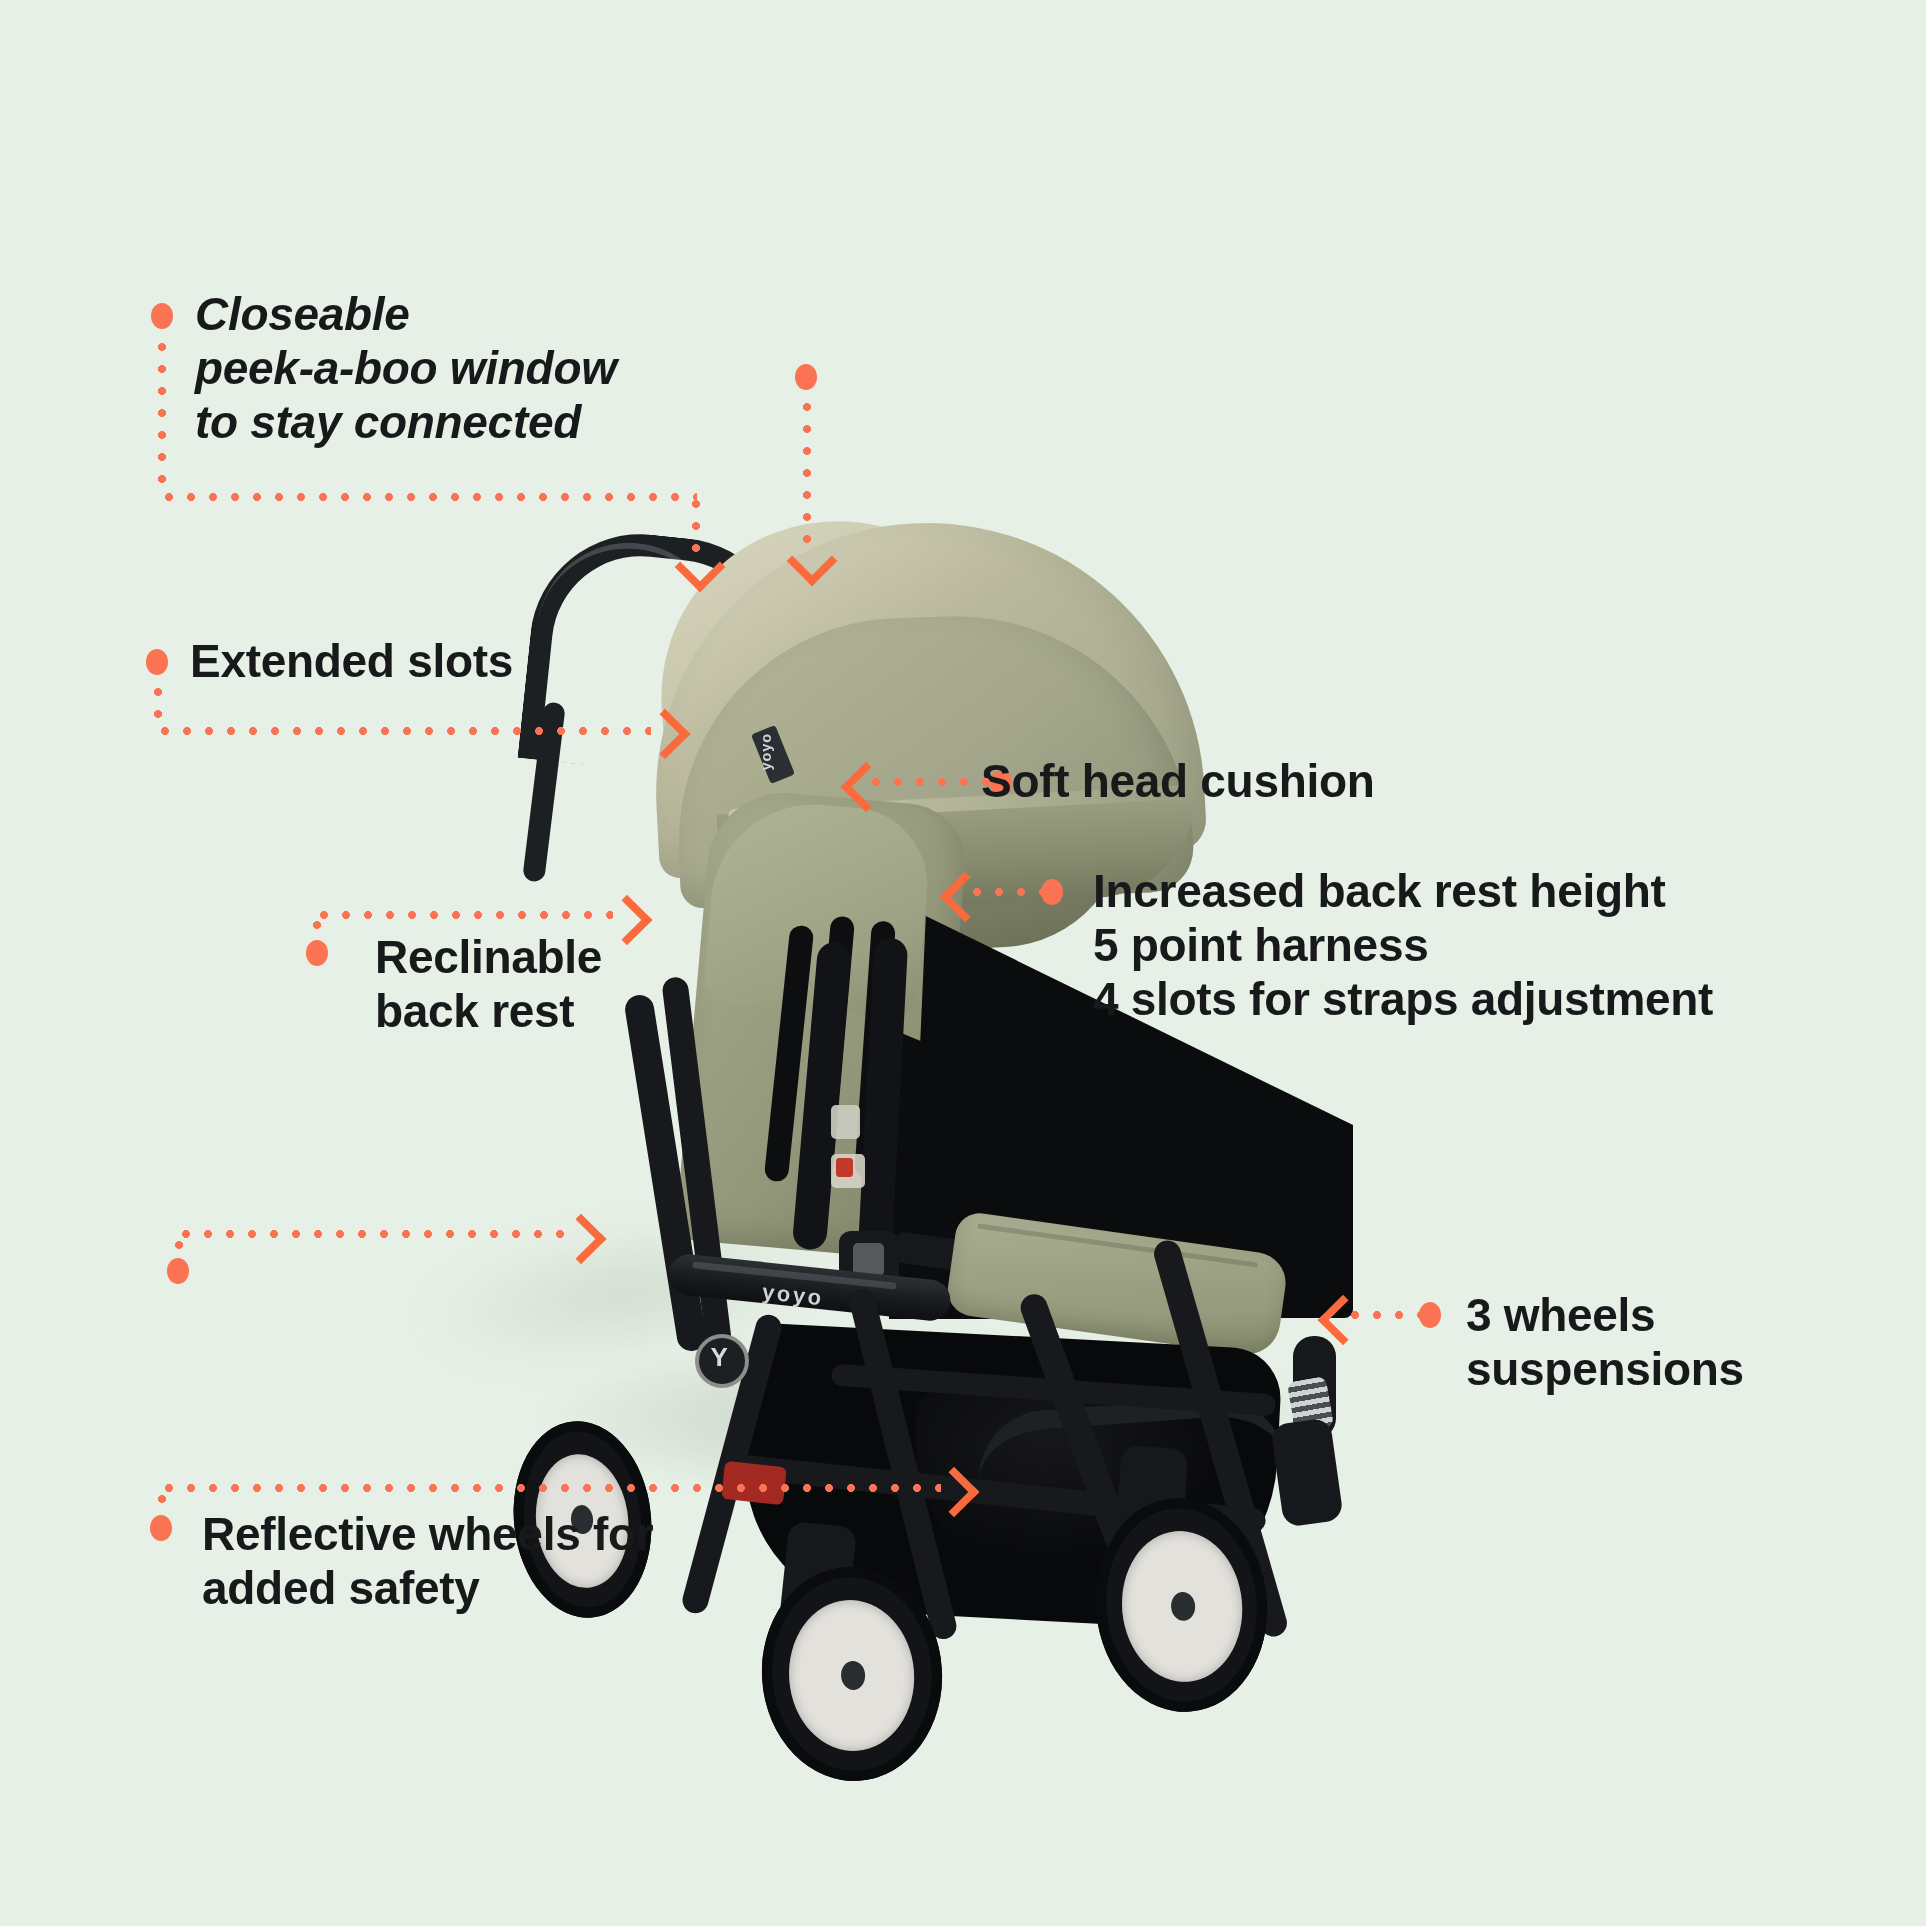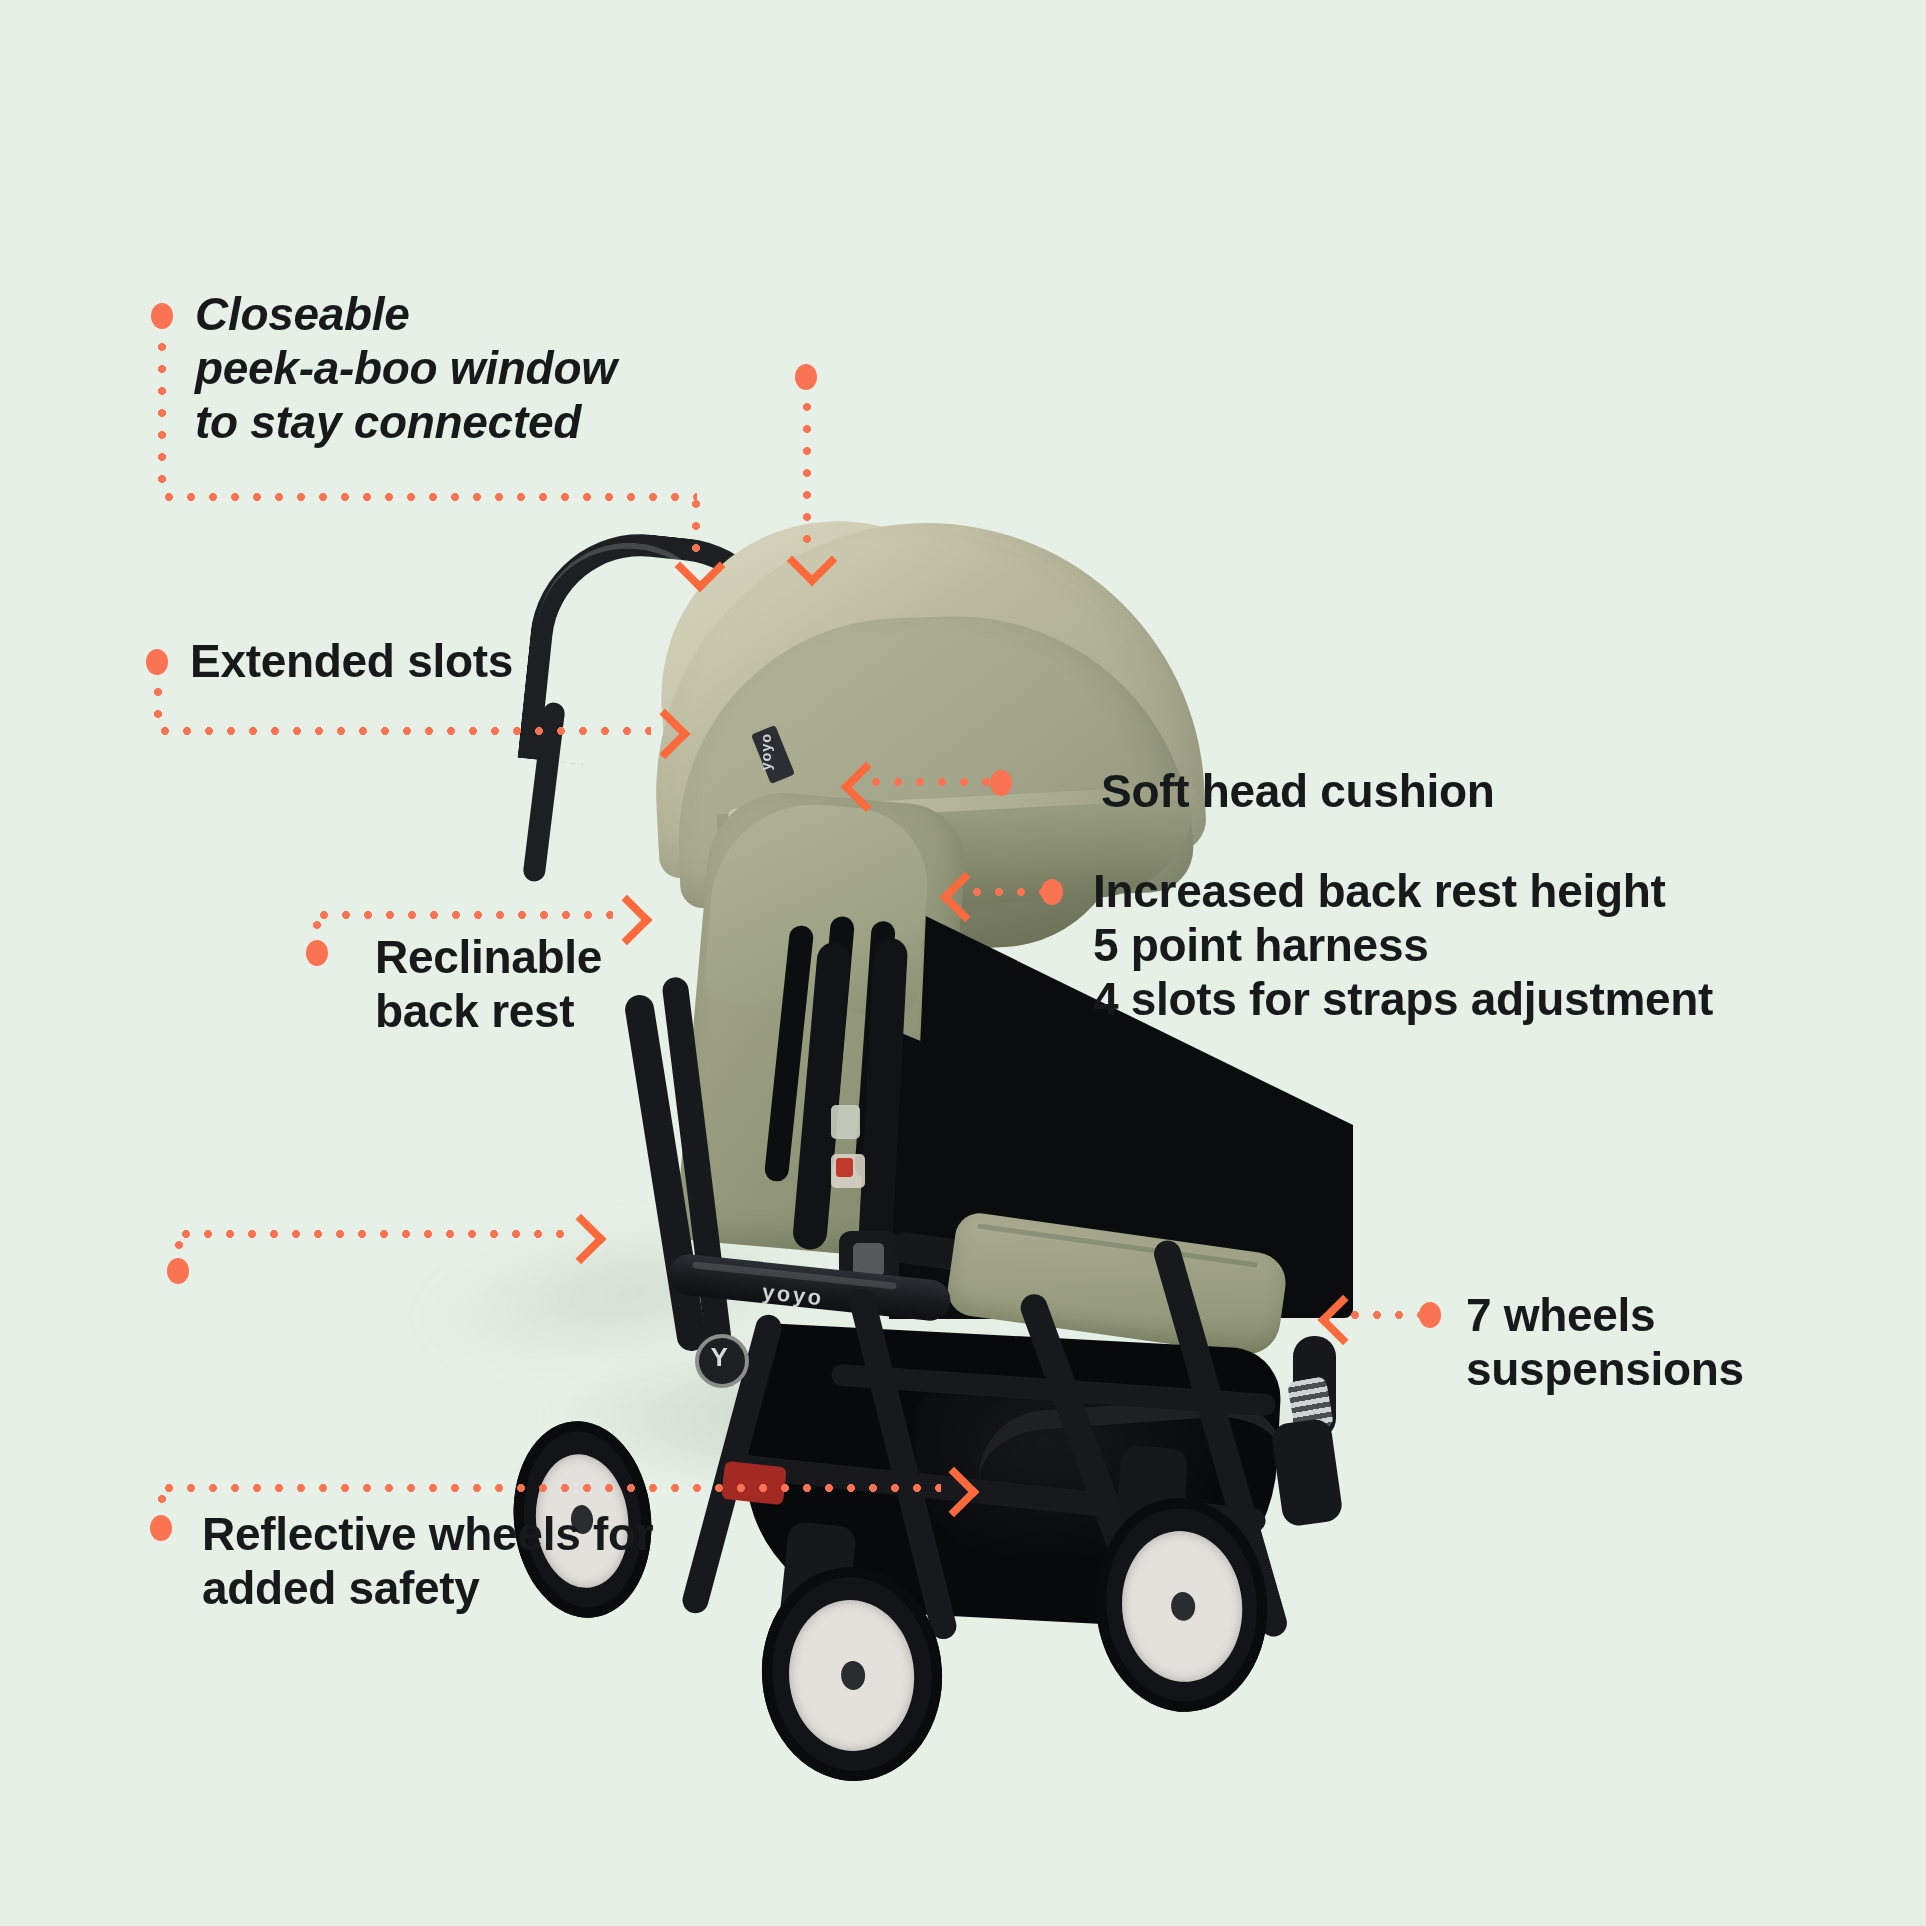--- a/index.html
+++ b/index.html
@@ -296,21 +296,21 @@
 
   <div class="bullet" style="left:146px;top:649px;"></div>
   <div class="callout" style="left:190px;top:635px;width:445px;">Extended slots</div>
   <div class="dline v" style="left:154px;top:681px;height:50px;"></div>
   <div class="dline h" style="left:154px;top:727px;width:497px;"></div>
   <div class="chev right" style="left:642px;top:711px;">
       <i></i>
     </div>
 
   <div class="bullet" style="left:990px;top:770px;"></div>
-  <div class="callout r" style="left:1101px;top:755px;width:548px;margin-top:10px;">Soft head cushion</div>
+  <div class="callout r" style="left:981px;top:755px;width:548px;">Soft head cushion</div>
   <div class="dline h" style="left:865px;top:778px;width:128px;"></div>
   <div class="chev left" style="left:843px;top:764px;">
       <i></i>
     </div>
 
   <div class="bullet" style="left:1041px;top:879px;"></div>
   <div class="callout r" style="left:1093px;top:865px;width:736px;">Increased back rest height
 5 point harness
 4 slots for straps adjustment</div>
   <div class="dline h" style="left:966px;top:888px;width:77px;"></div>
@@ -328,21 +328,21 @@
     </div>
 
   <div class="bullet" style="left:167px;top:1258px;"></div>
   <div class="dline v" style="left:175px;top:1234px;height:33px;"></div>
   <div class="dline h" style="left:175px;top:1230px;width:394px;"></div>
   <div class="chev right" style="left:558px;top:1216px;">
       <i></i>
     </div>
 
   <div class="bullet" style="left:1419px;top:1302px;"></div>
-  <div class="callout r" style="left:1466px;top:1289px;width:360px;">7 wheels
+  <div class="callout r" style="left:1466px;top:1289px;width:360px;">3 wheels
 suspensions</div>
   <div class="dline h" style="left:1344px;top:1311px;width:82px;"></div>
   <div class="chev left" style="left:1320px;top:1297px;">
       <i></i>
     </div>
 
   <div class="bullet" style="left:150px;top:1515px;"></div>
   <div class="callout" style="left:202px;top:1508px;width:479px;">Reflective wheels for
 added safety</div>
   <div class="dline v" style="left:158px;top:1488px;height:36px;"></div>

